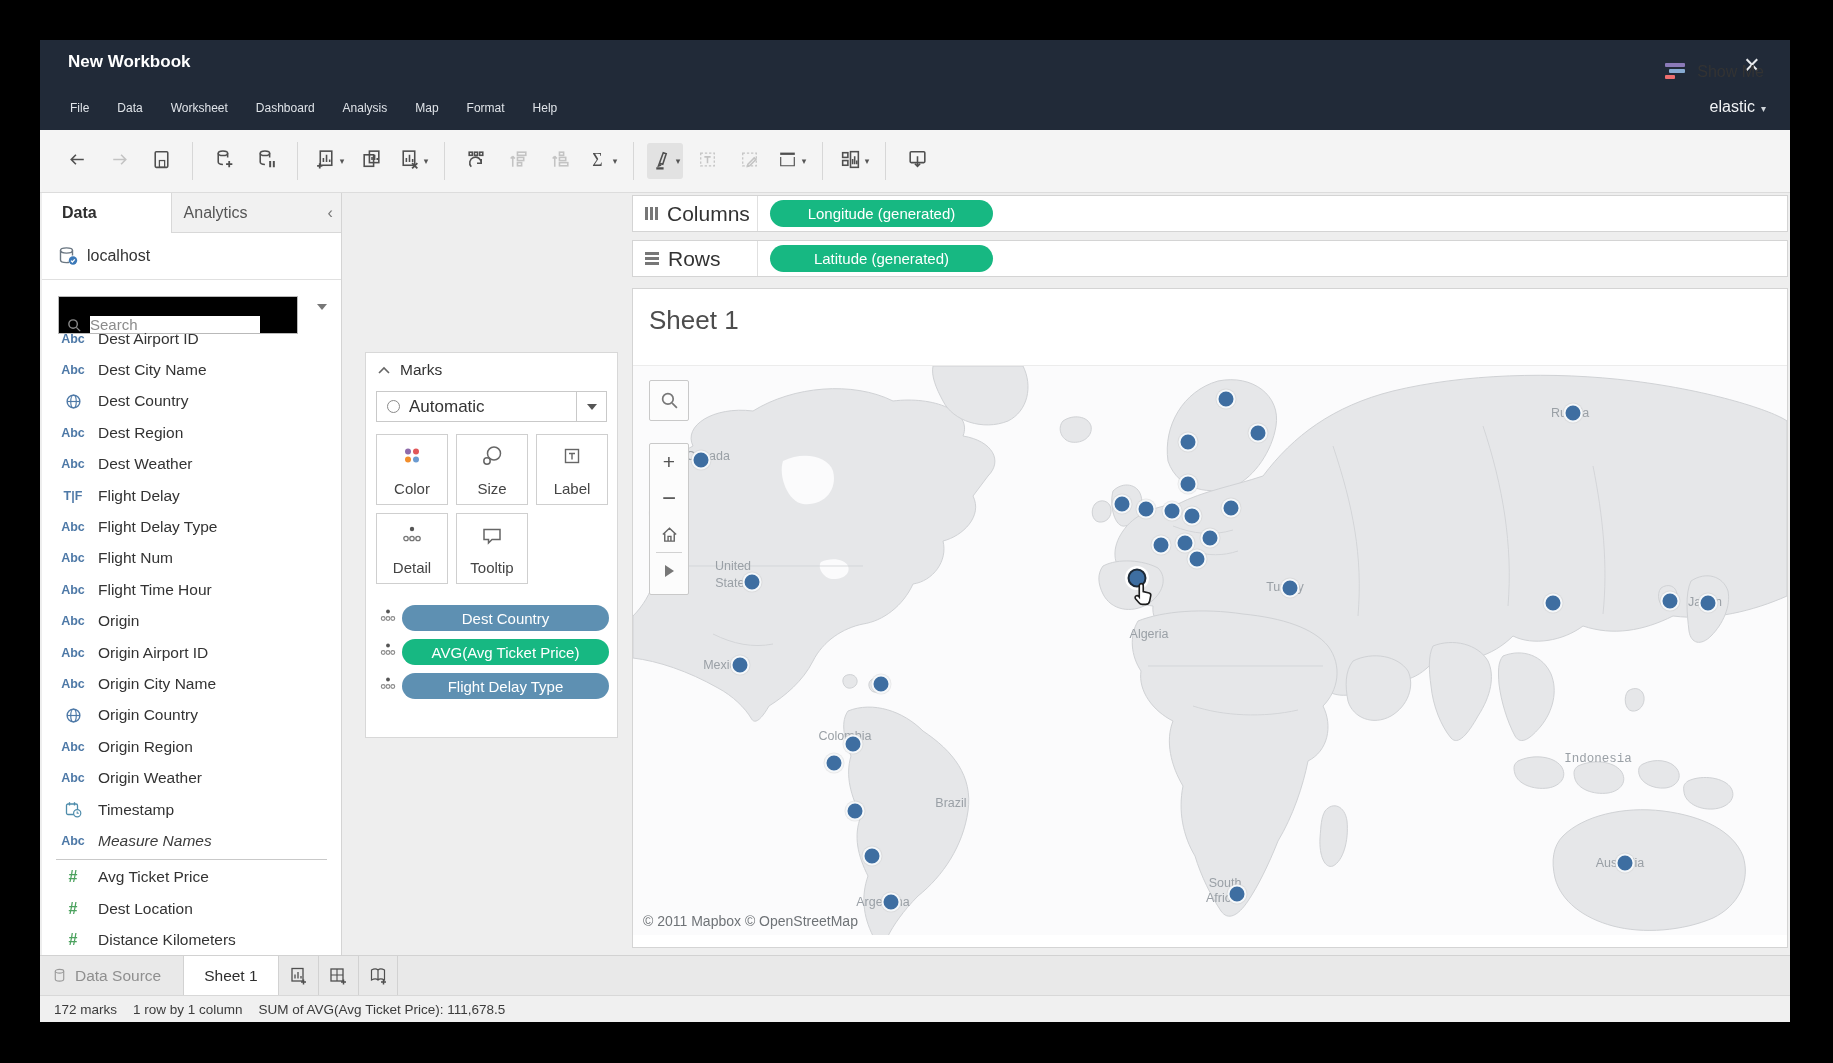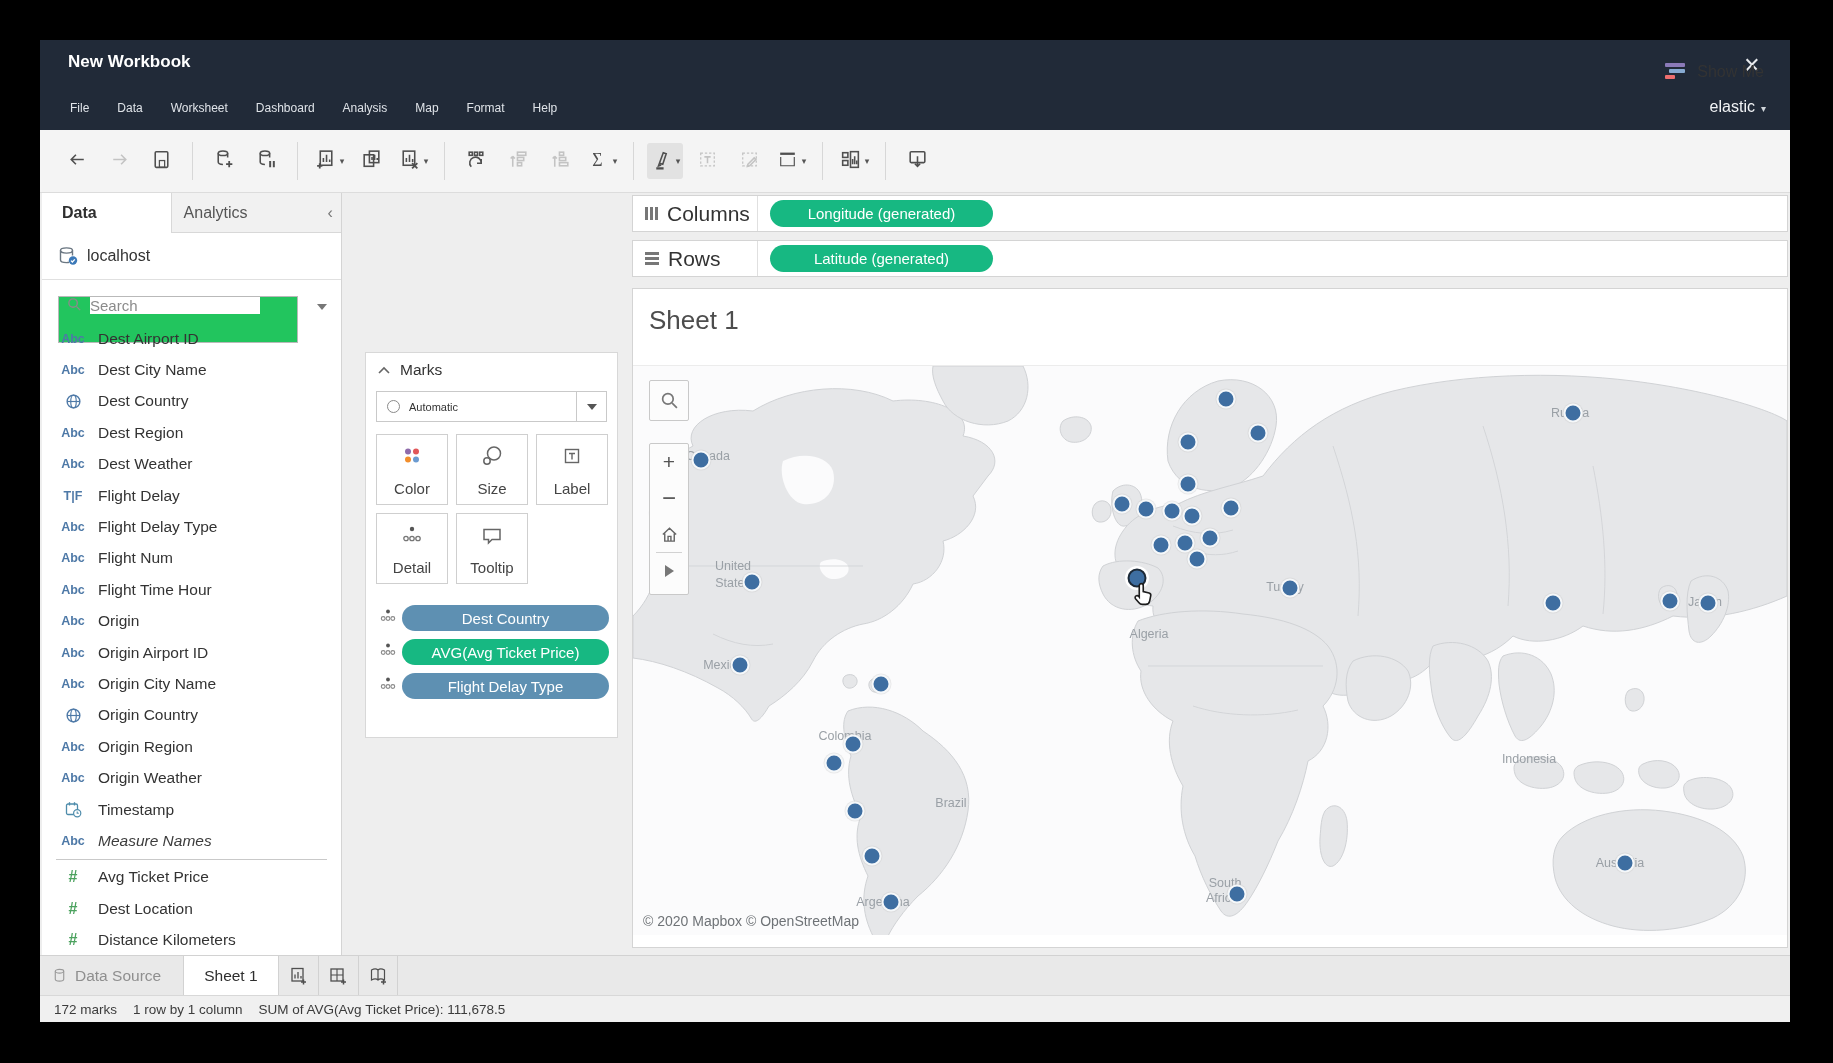--- a/index.html
+++ b/index.html
@@ -41,22 +41,22 @@
     border-right:1px solid #d8d8d8; }
   .pane-tab.inactive { width:148px; background:#f1f1f1; color:#555;
     border-bottom:1px solid #d8d8d8;padding-left:12px; }
   .pane-collapse { width:22px; background:#f1f1f1; border-bottom:1px solid #d8d8d8; color:#777;
     display:flex; align-items:center; justify-content:center; font-size:16px; }
   .connection { position:absolute; left:0; top:40px; width:100%; height:47px;
     border-bottom:1px solid #e0e0e0; display:flex; align-items:center; padding-left:16px; }
   .connection svg { width:20px; height:20px; margin-right:9px; }
   .connection-name { font-size:16px; color:#333; }
   .search-row { position:absolute; left:0; top:95px; width:100%; height:48px; }
-  .search-box { position:absolute; left:16px; top:8px; width:240px; height:47px;
-    border:1px solid #b9b9b9; background:#22c55e; display:flex; align-items:flex-start; }
+  .search-box { position:absolute; left:16px; top:8px; width:240px; height:38px;
+    border:1px solid #b9b9b9; background:#000000; display:flex; align-items:flex-end; }
   .search-box svg { width:15px; height:15px; margin:0 8px; flex:none; }
   .search-box input { border:none; outline:none; font-size:15px; color:#333; width:170px;
     font-family:"Liberation Sans",sans-serif; }
   .search-box input::placeholder { color:#8b8b8b; }
   .search-caret { position:absolute; right:14px; top:16px; width:0; height:0;
     border-left:5px solid transparent; border-right:5px solid transparent; border-top:6px solid #777; }
   .field-list { position:absolute; left:0; top:143px; width:100%; bottom:0; overflow:hidden; }
   .field-row { height:31.4px; display:flex; align-items:center; padding-left:14px; }
   .field-icon { width:34px; flex:none; display:flex; justify-content:center; align-items:center; }
   .ic-abc { color:#4e79a7; font-size:12.5px; font-weight:bold; }
@@ -69,21 +69,21 @@
   .card { position:absolute; left:325px; width:253px; background:#fff; border:1px solid #d8d8d8; }
   .card-header { display:flex; align-items:center; padding:8px 0 0 12px; font-size:15.5px; color:#333; }
   .card-header svg { width:12px; height:8px; margin-right:10px; }
   #card-pages { top:160px; height:58px; }
   #card-filters { top:230px; height:72px; }
   #card-marks { top:312px; height:386px; }
   .mark-type { position:absolute; left:10px; right:10px; top:38px; height:31px;
     border:1px solid #c9c9c9; display:flex; align-items:center; background:#fff; }
   .mark-type-circle { width:13px; height:13px; border:1.6px solid #8a8a8a; border-radius:50%;
     margin:0 9px 0 10px; }
-  .mark-type-label { font-size:11px; color:#333; flex:1; }
+  .mark-type-label { font-size:17px; color:#333; flex:1; }
   .mark-type-caretbox { width:30px; height:100%; border-left:1px solid #c9c9c9;
     display:flex; align-items:center; justify-content:center; }
   .mark-type-caretbox i { width:0; height:0; border-left:5.5px solid transparent;
     border-right:5.5px solid transparent; border-top:6.5px solid #555; }
   .marks-btns { position:absolute; left:10px; top:81px; width:233px; display:flex;
     flex-wrap:wrap; gap:8px; }
   .marks-btn { width:72px; height:71px; border:1px solid #cfcfcf; background:#fff;
     display:flex; flex-direction:column; align-items:center; justify-content:center; gap:7px; }
   .marks-btn svg { width:26px; height:26px; }
   .marks-btn .mb-label { font-size:15px; color:#444; }
@@ -653,21 +653,21 @@
           <div class="map-label" style="left: 75px; top: 90px;">Canada</div>
           <div class="map-label" style="left: 100px; top: 200px;">United</div>
           <div class="map-label" style="left: 100px; top: 217px;">States</div>
           <div class="map-label" style="left: 90px; top: 299px;">Mexico</div>
           <div class="map-label" style="left: 212px; top: 370px;">Colombia</div>
           <div class="map-label" style="left: 318px; top: 437px;">Brazil</div>
           <div class="map-label" style="left: 250px; top: 536px;">Argentina</div>
           <div class="map-label" style="left: 592px; top: 517px;">South</div>
           <div class="map-label" style="left: 589px; top: 532px;">Africa</div>
           <div class="map-label" style="left: 516px; top: 268px;">Algeria</div>
-          <div class="map-label" style="left: 896px; top: 393px;">Indonesia</div>
+          <div class="map-label" style="left: 965px; top: 393px; font-family: Liberation Mono, monospace;">Indonesia</div>
           <div class="map-label" style="left: 987px; top: 497px;">Australia</div>
           <div class="map-label" style="left: 937px; top: 47px;">Russia</div>
           <div class="map-label" style="left: 1072px; top: 236px;">Japan</div>
           <div class="map-label" style="left: 652px; top: 221px;">Turkey</div>
         </div>
       <div id="map-dots">
           <div class="dot" style="left: 68px; top: 94px;"></div>
           <div class="dot" style="left: 119px; top: 216px;"></div>
           <div class="dot" style="left: 107px; top: 299px;"></div>
           <div class="dot" style="left: 248px; top: 318px;"></div>
@@ -715,21 +715,21 @@
         <div class="ctl-div"></div>
         <div class="ctl-item">
           <svg viewBox="0 0 12 14" width="12" height="14">
             <path d="M2 1 L11 7 L2 13 Z" fill="#777"></path>
           </svg>
         </div>
       </div>
       <svg class="hand-cursor" style="left:497px;top:214px;" viewBox="0 0 20 24">
         <path d="M7 11 V4.5 a1.6 1.6 0 0 1 3.2 0 V9.2 l4.6 1.2 c1 .3 1.6 1.1 1.4 2.1 l-.9 4.4 c-.3 1.5 -1.5 2.6 -3.1 2.6 H9.4 c-1 0 -2 -.5 -2.6 -1.3 L4 15 c-.6 -.8 -.3 -2 .7 -2.4 .7 -.3 1.5 0 2 .6 l.3 .4 z" fill="#fff" stroke="#1d1d1d" stroke-width="1.3"></path>
       </svg>
-      <div class="map-attrib">© 2020 Mapbox  © OpenStreetMap</div>
+      <div class="map-attrib">© 2011 Mapbox  © OpenStreetMap</div>
     </div>
   </div>
 
   <div class="tabstrip">
     <div class="ds-tab">
       <svg viewBox="0 0 16 16">
         <ellipse cx="8" cy="3.5" rx="4.5" ry="2" fill="none" stroke="#9a9a9a" stroke-width="1.2"></ellipse>
         <path d="M3.5 3.5 v8.5 c0 1.1 2 2 4.5 2 s4.5 -.9 4.5 -2 V3.5" fill="none" stroke="#9a9a9a" stroke-width="1.2"></path>
       </svg>
       <span>Data Source</span>

